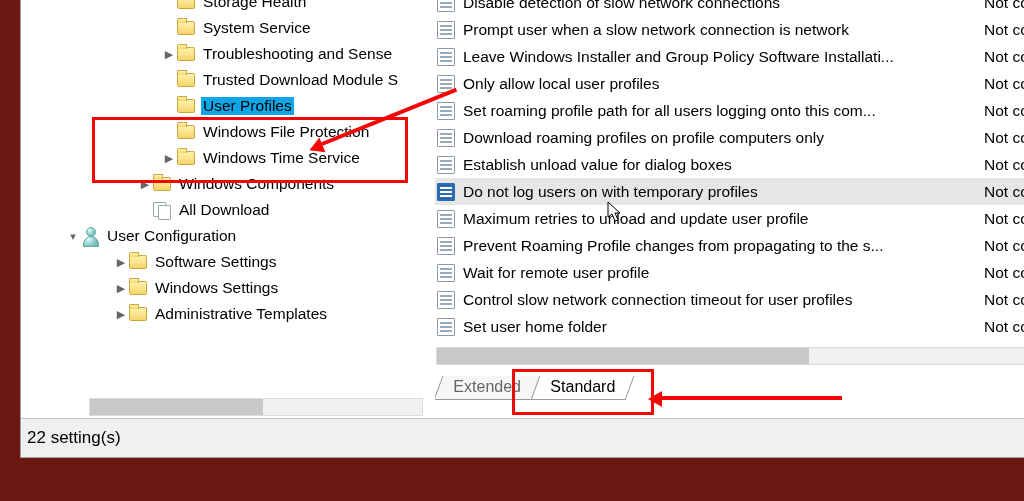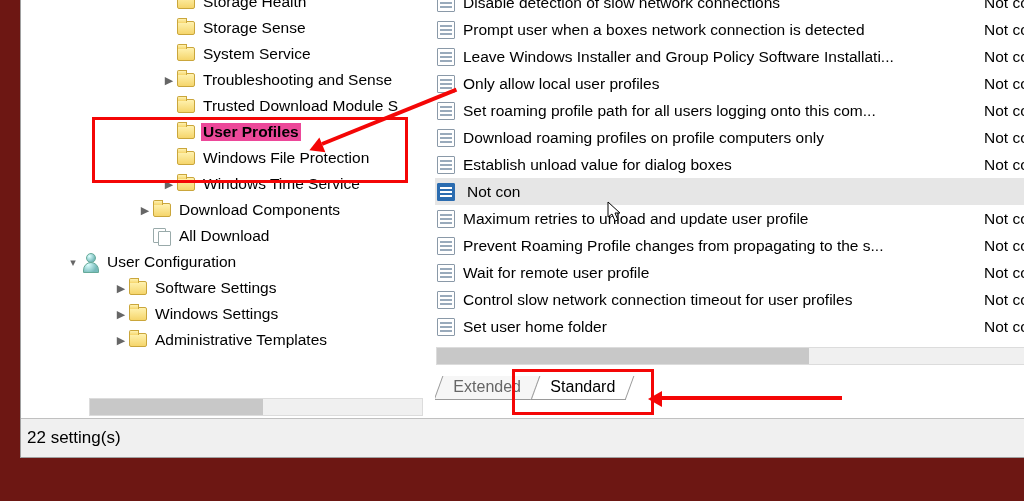--- a/index.html
+++ b/index.html
@@ -68,21 +68,21 @@
   .node-icon-userconf::before{
     content:""; position:absolute; left:5px; top:0; width:8px; height:8px; border-radius:50%;
     background:radial-gradient(circle at 30% 30%, #dff, #7bb 70%); border:1px solid #6a9;
   }
   .node-icon-userconf::after{
     content:""; position:absolute; left:2px; top:9px; width:14px; height:9px;
     background:radial-gradient(circle at 30% 20%, #dff, #7bb 70%); border:1px solid #6a9;
     border-top-left-radius:9px; border-top-right-radius:9px;
   }
   .row .label { padding:0 2px; }
-  .row.selected .label { background:#ec4899;font-weight:bold; }
+  .row.selected .label { background:#0ea5e9; }
   .tree-scrollbar {
     position:absolute; left:48px; right:6px; bottom:2px; height:18px;
     background:#f0f0f0; border:1px solid #dcdcdc;
   }
   .tree-scrollbar .thumb {
     position:absolute; left:0; top:0; bottom:0; width:52%;
     background:#c8c8c8;
   }
 
   
@@ -155,26 +155,20 @@
         <div class="row">
           <span style="display: inline-block; width: 120px;"></span>
           <span class="expander blank">▶</span>
           <span class="folder-icon"></span>
           <span class="label">Storage Health</span>
         </div>
         <div class="row">
           <span style="display: inline-block; width: 120px;"></span>
           <span class="expander blank">▶</span>
           <span class="folder-icon"></span>
-          <span class="label">Storage Sense</span>
-        </div>
-        <div class="row">
-          <span style="display: inline-block; width: 120px;"></span>
-          <span class="expander blank">▶</span>
-          <span class="folder-icon"></span>
           <span class="label">System Service</span>
         </div>
         <div class="row">
           <span style="display: inline-block; width: 120px;"></span>
           <span class="expander vis">▶</span>
           <span class="folder-icon"></span>
           <span class="label">Troubleshooting and Sense</span>
         </div>
         <div class="row">
           <span style="display: inline-block; width: 120px;"></span>
@@ -197,21 +191,21 @@
         <div class="row">
           <span style="display: inline-block; width: 120px;"></span>
           <span class="expander vis">▶</span>
           <span class="folder-icon"></span>
           <span class="label">Windows Time Service</span>
         </div>
         <div class="row">
           <span style="display: inline-block; width: 96px;"></span>
           <span class="expander vis">▶</span>
           <span class="folder-icon"></span>
-          <span class="label">Download Components</span>
+          <span class="label">Windows Components</span>
         </div>
         <div class="row">
           <span style="display: inline-block; width: 96px;"></span>
           <span class="expander blank">▶</span>
           <span class="node-icon-allsettings"></span>
           <span class="label">All Download</span>
         </div>
         <div class="row">
           <span style="display: inline-block; width: 24px;"></span>
           <span class="expander vis">▾</span>
@@ -246,21 +240,21 @@
 
   <div class="list-pane">
     <div class="policy-list" id="policy-list">
         <div class="policy-row">
           <span class="icon"></span>
           <span class="setting">Disable detection of slow network connections</span>
           <span class="state">Not con</span>
         </div>
         <div class="policy-row">
           <span class="icon"></span>
-          <span class="setting">Prompt user when a boxes network connection is detected</span>
+          <span class="setting">Prompt user when a slow network connection is network</span>
           <span class="state">Not con</span>
         </div>
         <div class="policy-row">
           <span class="icon"></span>
           <span class="setting">Leave Windows Installer and Group Policy Software Installati...</span>
           <span class="state">Not con</span>
         </div>
         <div class="policy-row">
           <span class="icon"></span>
           <span class="setting">Only allow local user profiles</span>
@@ -276,20 +270,21 @@
           <span class="setting">Download roaming profiles on profile computers only</span>
           <span class="state">Not con</span>
         </div>
         <div class="policy-row">
           <span class="icon"></span>
           <span class="setting">Establish unload value for dialog boxes</span>
           <span class="state">Not con</span>
         </div>
         <div class="policy-row sel">
           <span class="icon solid"></span>
+          <span class="setting">Do not log users on with temporary profiles</span>
           <span class="state">Not con</span>
         </div>
         <div class="policy-row">
           <span class="icon"></span>
           <span class="setting">Maximum retries to unload and update user profile</span>
           <span class="state">Not con</span>
         </div>
         <div class="policy-row">
           <span class="icon"></span>
           <span class="setting">Prevent Roaming Profile changes from propagating to the s...</span>

